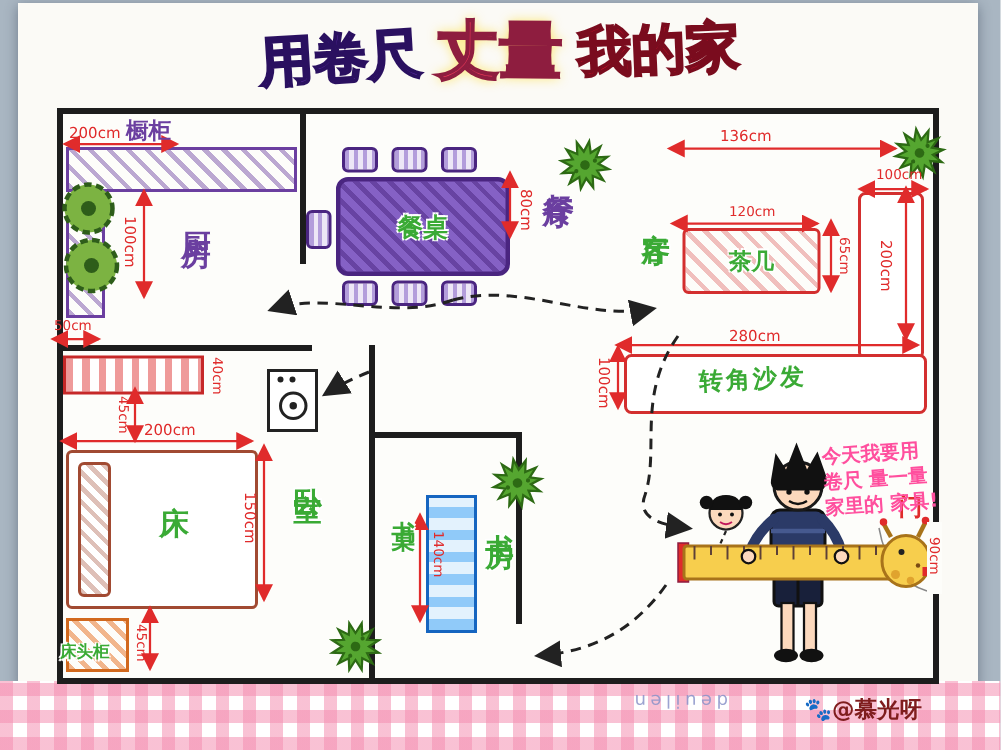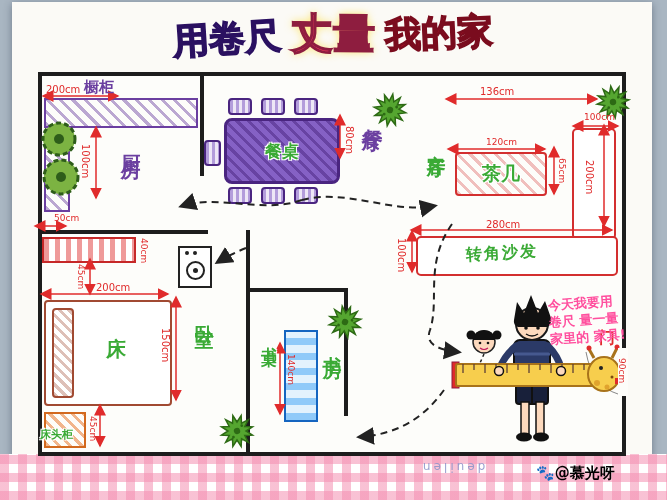--- a/index.html
+++ b/index.html
@@ -6,21 +6,21 @@
   .shot{position:relative;width:667px;height:500px;background:#a9b6c2;overflow:hidden;
         font-family:"DejaVu Sans",sans-serif;}
   .paper{position:absolute;left:12px;top:2px;width:640px;height:456px;background:#fbfaf6;
          box-shadow:0 2px 8px rgba(40,50,70,.45);}
   .fabric{position:absolute;left:0;top:454px;width:667px;height:46px;background-color:#fff;
           background-image:
            repeating-linear-gradient(0deg,rgba(244,143,177,.55) 0 9px,transparent 9px 18px),
            repeating-linear-gradient(90deg,rgba(244,143,177,.55) 0 9px,transparent 9px 18px);}
   .fabric-text{position:absolute;left:420px;top:460px;transform:rotate(180deg);
           color:#8b93c9;font-size:12px;letter-spacing:3px;opacity:.85;}
-  .watermark{position:absolute;left:536px;top:464px;color:#000000;font-size:15px;font-weight:bold;}
+  .watermark{position:absolute;left:536px;top:464px;color:#7f1d1d;font-size:15px;font-weight:bold;}
   .stage{position:absolute;inset:0;z-index:2;}
   
   .title{position:absolute;left:158px;top:6px;width:350px;text-align:center;transform:rotate(-1.5deg);
          font-weight:900;white-space:nowrap;}
   .t1{font-size:36px;color:#5f2da8;-webkit-text-stroke:1.5px #2a1060;display:inline-block;transform:rotate(-2deg);}
   .t2{font-size:42px;color:#f43b5c;-webkit-text-stroke:1.5px #8e1d3f;display:inline-block;margin:0 4px;
       text-shadow:0 0 8px rgba(255,214,0,.7);transform:rotate(2deg);}
   .t3{font-size:36px;color:#e8112d;-webkit-text-stroke:1.5px #7a0c1e;display:inline-block;transform:rotate(-1deg);}
   
   .frame{position:absolute;left:38px;top:72px;width:588px;height:384px;border:4px solid #1d1d1d;
@@ -100,21 +100,21 @@
     <div class="chair" style="left:228px;top:187px;width:24px;height:17px;"></div>
     <div class="chair" style="left:261px;top:187px;width:24px;height:17px;"></div>
     <div class="chair" style="left:294px;top:187px;width:24px;height:17px;"></div>
     <div class="chair" style="left:204px;top:140px;width:17px;height:26px;"></div>
     <div class="chair" style="left:320px;top:150px;width:17px;height:26px;"></div>
     <div class="table">
       <span class="rlabel" style="position:static;font-size:17px;">餐桌</span>
     </div>
 
     <div class="tea hatch-red">
-      <span class="rlabel" style="position:static;font-size:19px;">茶几</span>
+      <span class="rlabel" style="position:static;font-size:15px;">茶几</span>
     </div>
     <div class="sofa hatch-red" style="left:572px;top:128px;width:44px;height:112px;"></div>
     <div class="sofa hatch-red" style="left:416px;top:236px;width:202px;height:40px;"></div>
 
     <div class="cabinet" style="left:42px;top:237px;width:94px;height:26px;"></div>
     <div class="bed">
       <div class="pillow"></div>
     </div>
     <div class="bedside hatch-orange"></div>
     <div class="desk"></div>
@@ -242,21 +242,21 @@
     <span class="rlabel" style="left:466px;top:243px;font-size:16px;letter-spacing:2px;transform:rotate(-3deg);">转角沙发</span>
     <span class="rlabel vtext" style="left:192px;top:310px;font-size:19px;">卧室</span>
     <span class="rlabel" style="left:106px;top:336px;font-size:20px;">床</span>
     <span class="rlabel" style="left:40px;top:427px;font-size:11px;">床头柜</span>
     <span class="rlabel vtext" style="left:258px;top:334px;font-size:16px;">书桌</span>
     <span class="rlabel vtext" style="left:320px;top:340px;font-size:19px;">书房</span>
     <span class="doorlbl">门</span>
 
     <span class="meas" style="left:46px;top:84px;">200cm</span>
     <span class="meas vnum" style="left:80px;top:144px;">100cm</span>
-    <span class="meas s9" style="left:54px;top:213px;">50cm</span>
+    <span class="meas s9" style="left:36px;top:213px;">50cm</span>
     <span class="meas vnum" style="left:344px;top:126px;">80cm</span>
     <span class="meas" style="left:480px;top:86px;">136cm</span>
     <span class="meas s9" style="left:584px;top:112px;">100cm</span>
     <span class="meas s9" style="left:486px;top:137px;">120cm</span>
     <span class="meas vnum s9" style="left:557px;top:158px;">65cm</span>
     <span class="meas vnum" style="left:584px;top:160px;">200cm</span>
     <span class="meas" style="left:486px;top:219px;">280cm</span>
     <span class="meas vnum" style="left:396px;top:238px;">100cm</span>
     <span class="meas vnum s9" style="left:139px;top:238px;">40cm</span>
     <span class="meas vnum s9" style="left:76px;top:264px;">45cm</span>

